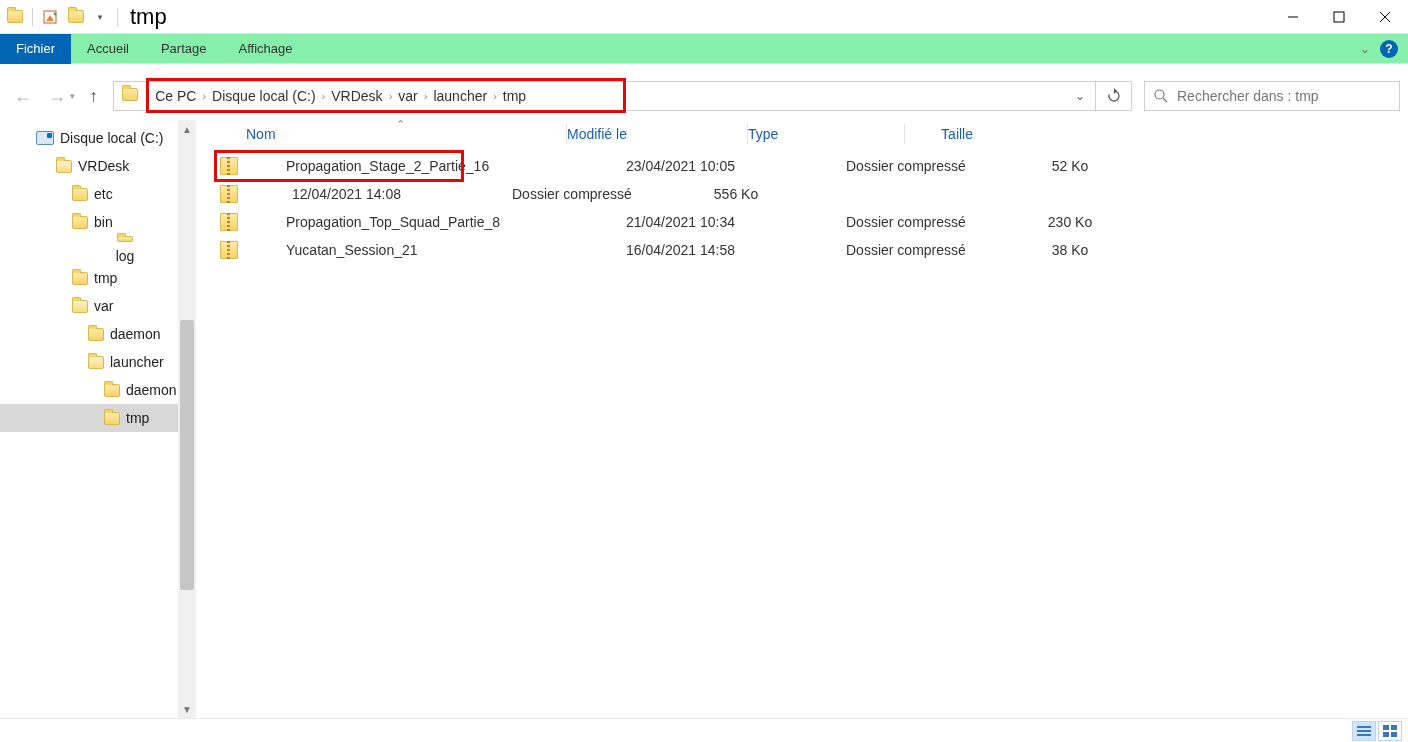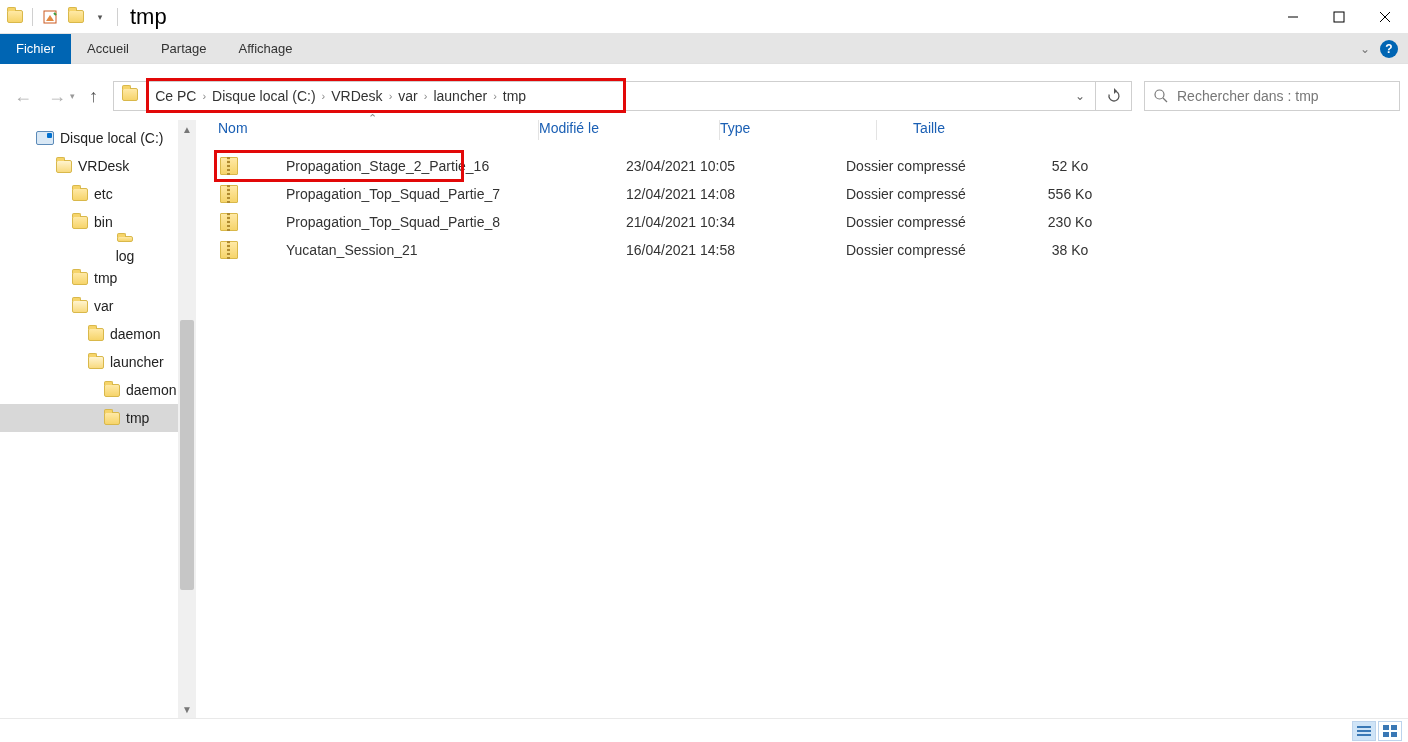--- a/index.html
+++ b/index.html
@@ -9,21 +9,21 @@
   .titlebar { display:flex; align-items:center; height:34px; border-bottom:1px solid #e5e5e5; background:#fff; }
   .titlebar .qat { display:flex; align-items:center; padding:0 4px; gap:4px; }
   .qat-sep { width:1px; height:18px; background:#d0d0d0; margin:0 2px; }
   .qat-item { width:22px; height:22px; display:flex; align-items:center; justify-content:center; }
   .qat-chevron { margin-left:-2px; color:#555; font-size:9px;}
   .title-text { font-size:22px; margin-left:6px; font-weight:400;}
   .win-controls { margin-left:auto; display:flex; }
   .win-btn { width:46px; height:34px; display:flex; align-items:center; justify-content:center; color:#000;}
   
   
-  .ribbon { display:flex; align-items:center; height:30px; background:#e5e5e5; border-bottom:1px solid #e1e1e1; position:relative;}
+  .ribbon { display:flex; align-items:center; height:30px; background:#86efac; border-bottom:1px solid #e1e1e1; position:relative;}
   .ribbon-tab { padding:0 16px; height:30px; line-height:30px; font-size:13px; color:#333; cursor:default;}
   .ribbon-tab.file { background:#0065b3; color:#fff; }
   .ribbon-right { margin-left:auto; display:flex; align-items:center; padding-right:10px; gap:10px;}
   .help-badge { width:18px; height:18px; border-radius:50%; background:#0065b3; color:#fff; display:flex; align-items:center; justify-content:center; font-size:12px; font-weight:bold;}
   .ribbon-collapse { color:#777; font-size:12px;}
 
   .ribbon-gap { height:14px; background:#fff; }
 
   
   .navrow { display:flex; align-items:center; height:36px; padding:0 8px; gap:4px; margin-bottom:6px;}
@@ -53,21 +53,21 @@
   .folder-icon.open::before{ background:linear-gradient(#fff4cf,#f8da7f);}
   .drive-icon { width:18px; height:14px; background:#d9e8f5; border:1px solid #5b8ab8; border-radius:2px; position:relative;}
   .drive-icon::after{content:""; position:absolute; right:1px; top:1px; width:5px; height:5px; background:#0070d0; border-radius:1px;}
   .tree-scroll { width:18px; background:#f0f0f0; position:relative;}
   .tree-thumb { position:absolute; left:2px; right:2px; top:200px; height:270px; background:#c6c6c6; border-radius:2px;}
   .tree-arrow { position:absolute; left:0; right:0; height:18px; display:flex; align-items:center; justify-content:center; color:#777; font-size:10px;}
   .tree-arrow.up{top:0;} .tree-arrow.dn{bottom:0;}
 
   
   .listpane { flex:1; display:flex; flex-direction:column;}
-  .cols { display:flex; height:28px; align-items:flex-start; font-size:14px; color:#1a5fb4; padding-left:22px;}
+  .cols { display:flex; height:28px; align-items:center; font-size:14px; color:#1a5fb4; padding-left:38px;margin-left:12px;}
   .col-name{width:320px; position:relative;} 
   .col-mod{width:180px;} .col-type{width:156px;} .col-size{width:90px; text-align:right; padding-right:22px;}
   .col-sep{width:1px; height:20px; background:#e3e3e3;}
   .sort-caret{ position:absolute; top:-8px; left:150px; color:#888; font-size:11px;}
   .rows { padding-top:4px;}
   .row { display:flex; align-items:center; height:28px; font-size:14px; color:#333; padding-left:24px;gap:40px;}
   .row .zip{ width:18px; height:18px; margin-right:8px; position:relative;}
   .row .zip::before{content:""; position:absolute; inset:0; background:linear-gradient(#ffe9a6,#f6d46a); border:1px solid #d9b84a; border-radius:1px;}
   .row .zip::after{content:""; position:absolute; left:7px; top:0; bottom:0; width:3px; background:repeating-linear-gradient(#b08a2f 0 2px, #f3d87e 2px 4px);}
   .row .n{width:294px;} .row .m{width:180px; padding-left:6px;} .row .t{width:156px; padding-left:6px;} .row .s{width:90px; text-align:center; padding-right:22px;}
@@ -249,21 +249,20 @@
     <div class="rows" id="rows-container">
         <div class="row hi">
           <span class="zip"></span>
           <span class="n">Propagation_Stage_2_Partie_16</span>
           <span class="m">23/04/2021 10:05</span>
           <span class="t">Dossier compressé</span>
           <span class="s">52 Ko</span>
         </div>
         <div class="row">
           <span class="zip"></span>
-          <span class="n">Propagation_Top_Squad_Partie_7</span>
           <span class="m">12/04/2021 14:08</span>
           <span class="t">Dossier compressé</span>
           <span class="s">556 Ko</span>
         </div>
         <div class="row">
           <span class="zip"></span>
           <span class="n">Propagation_Top_Squad_Partie_8</span>
           <span class="m">21/04/2021 10:34</span>
           <span class="t">Dossier compressé</span>
           <span class="s">230 Ko</span>

